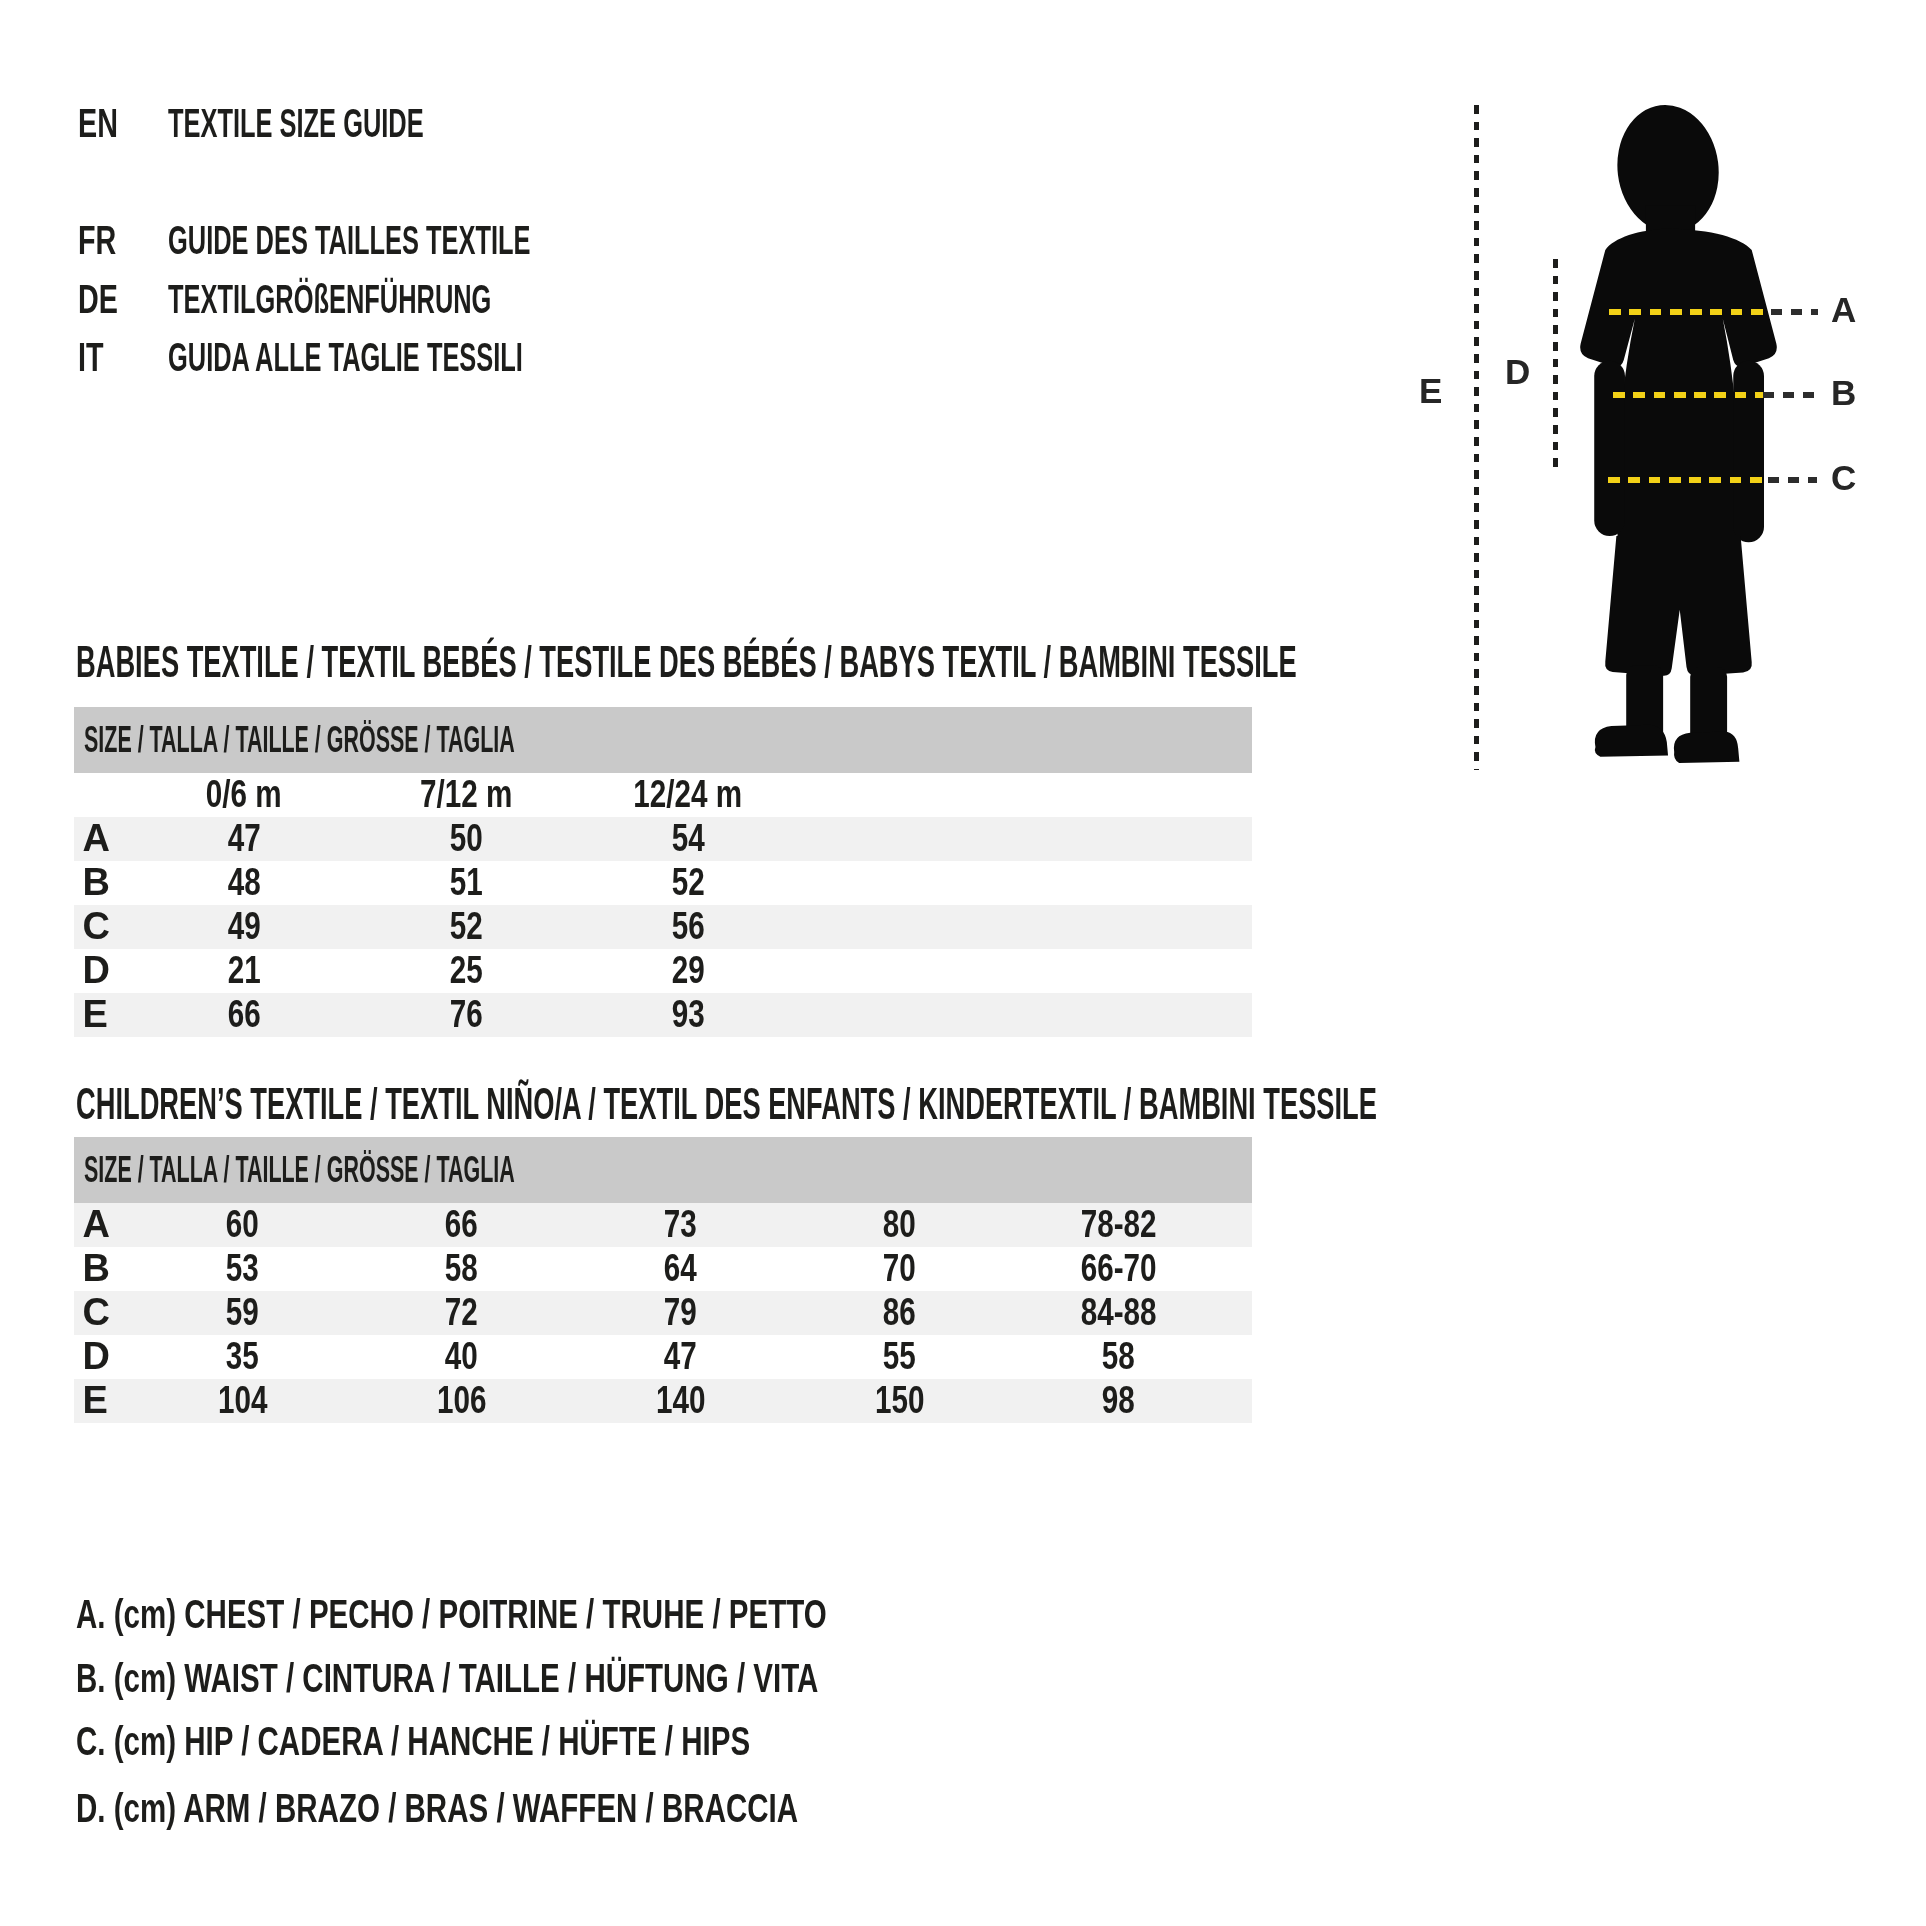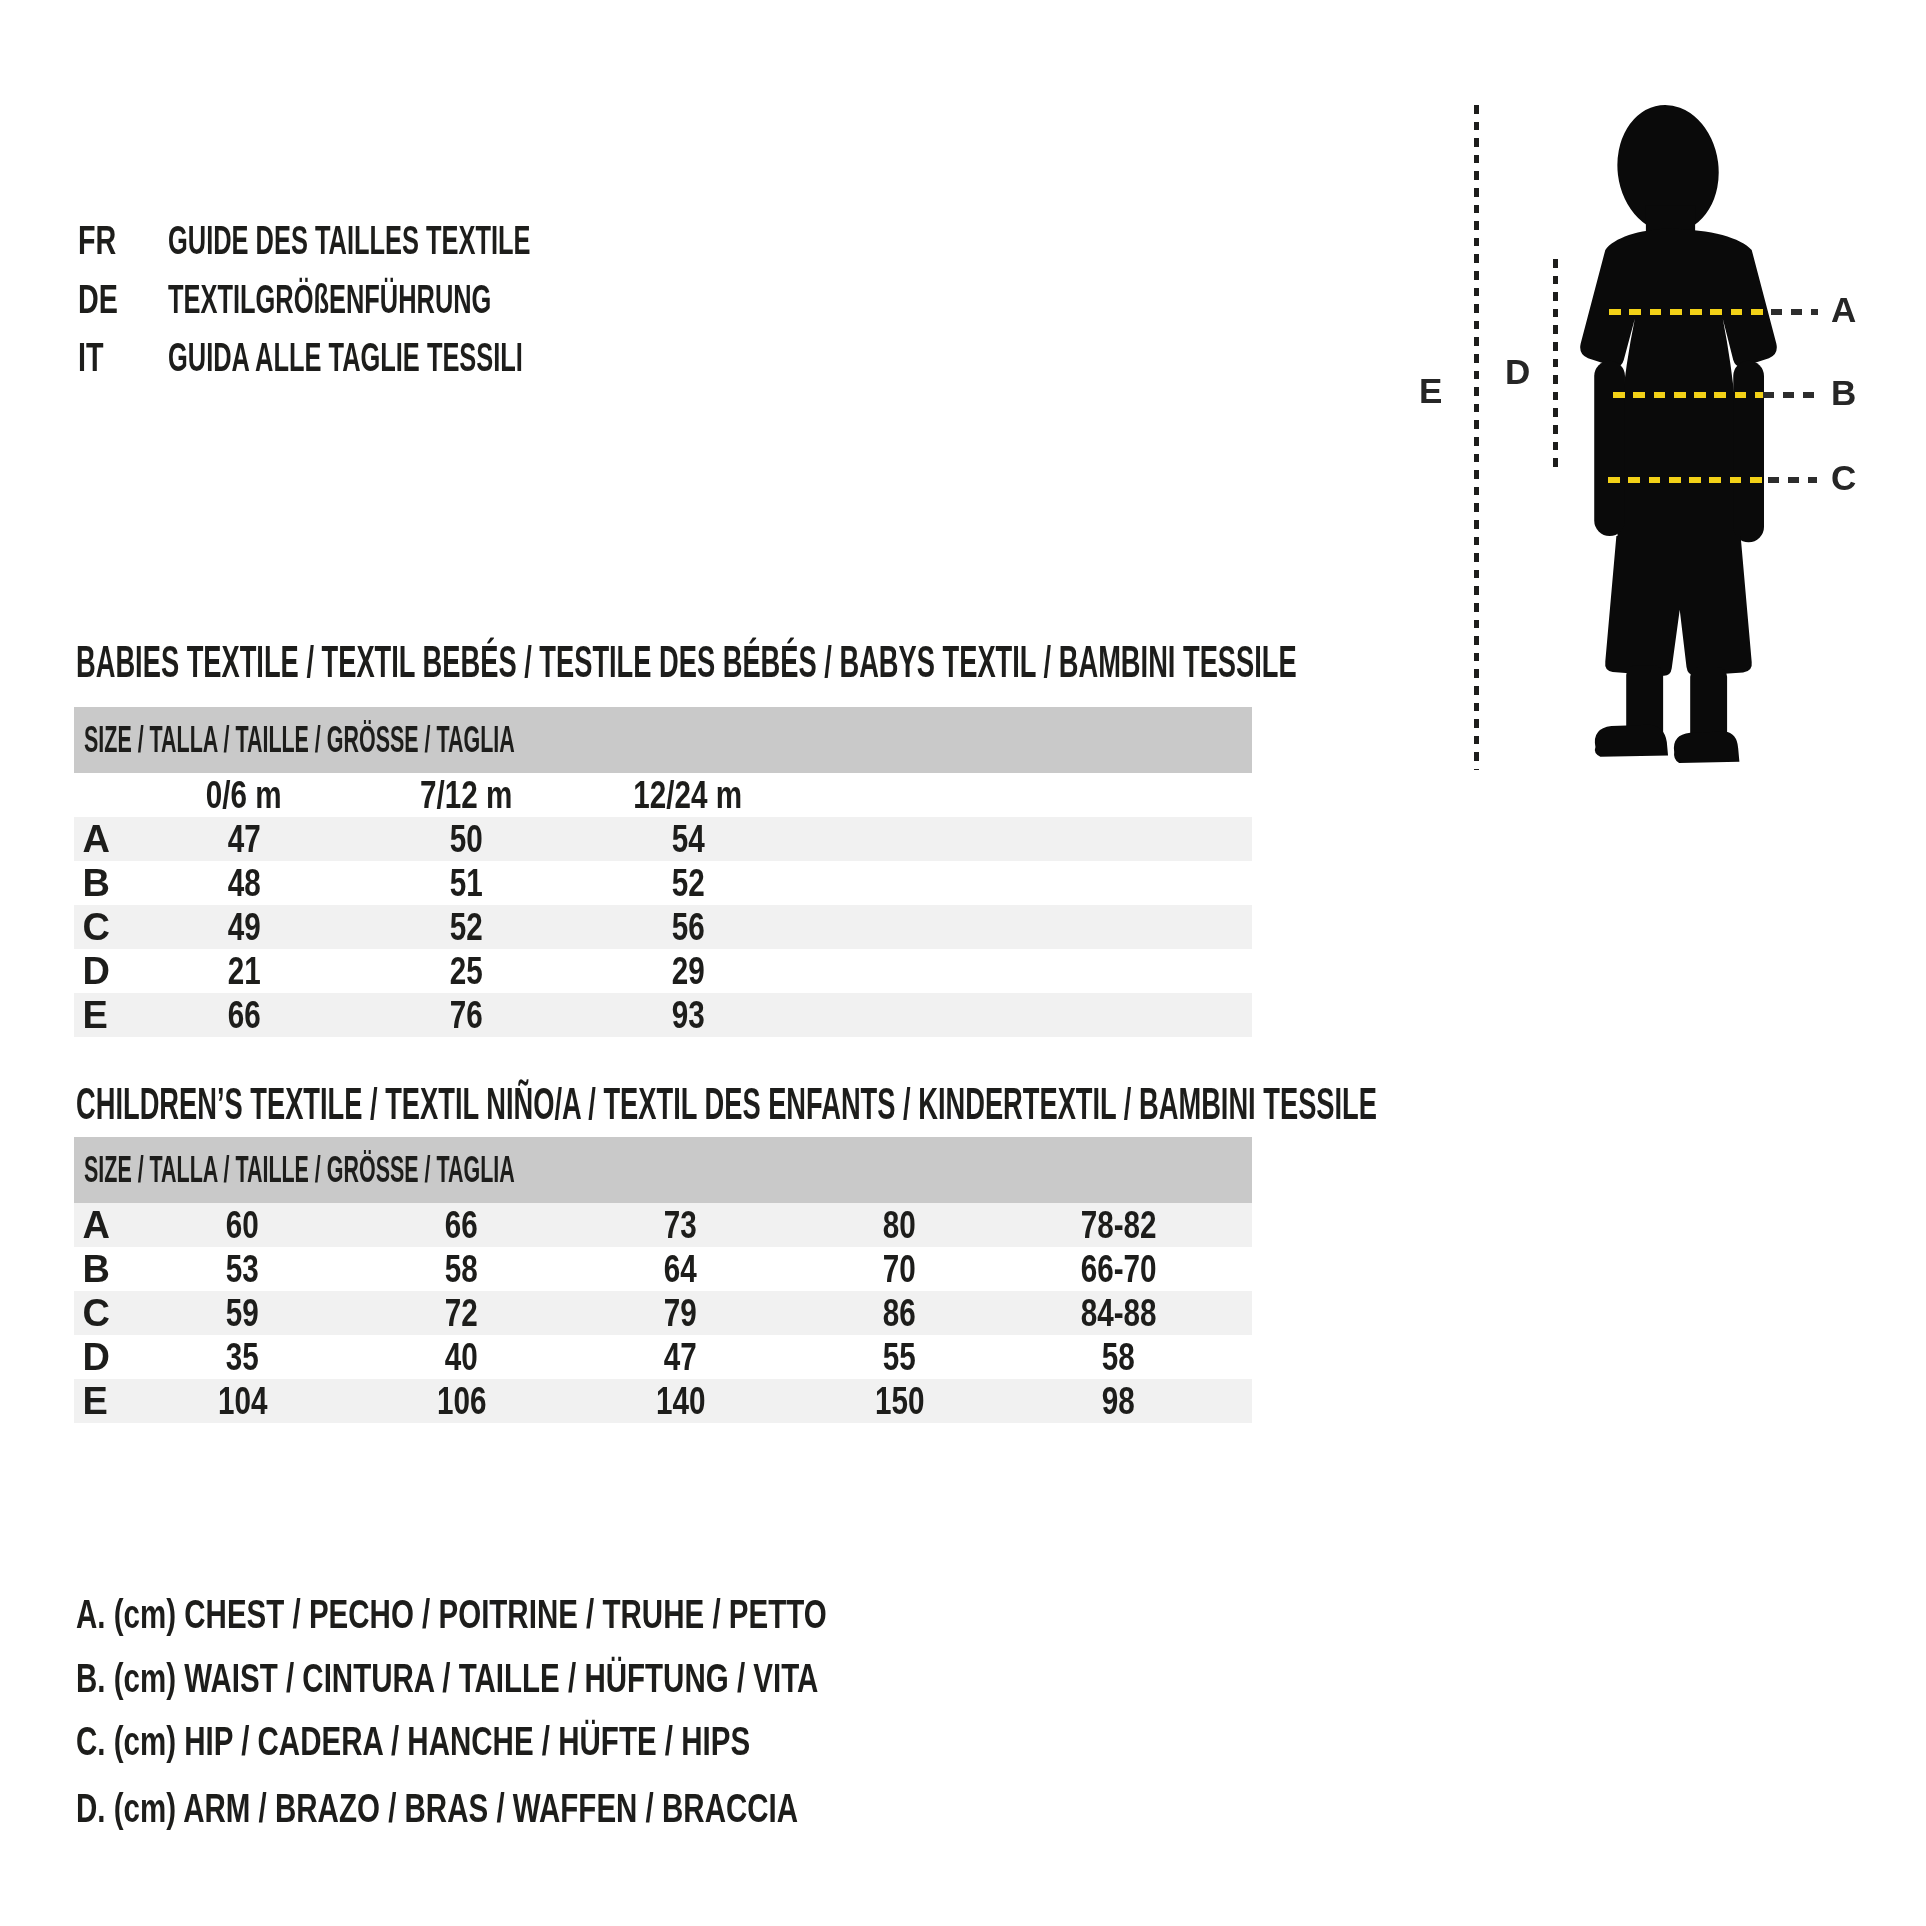--- a/index.html
+++ b/index.html
@@ -16,41 +16,45 @@
   .cz{display:inline-block;white-space:nowrap;transform:scaleX(.62);transform-origin:0 50%;font-weight:700;letter-spacing:0;}
   .czc{display:inline-block;white-space:nowrap;transform:scaleX(.78);transform-origin:50% 50%;font-weight:700;}
   
   .lang-row{position:absolute;left:78px;height:44px;display:flex;align-items:center;font-size:41px;}
   .lang-code{width:90px;flex:0 0 90px;}
   
   .section-h{position:absolute;left:76px;font-size:44px;line-height:47px;}
   
   .tbl{position:absolute;left:74px;width:1178px;}
   .tbl-head{height:66px;background:#c9c9c9;display:flex;align-items:center;padding-left:10px;box-sizing:border-box;font-size:37px;}
-  .tbl-cols,.tbl-row{height:44px;display:flex;align-items:center;font-size:38px;}
+  .tbl-cols,.tbl-row{height:44px;display:flex;font-size:38px;}
   .tbl-row.stripe{background:#f1f1f1;}
   .cell{text-align:center;}
   .cell.lbl{width:59px;flex:0 0 59px;text-align:left;padding-left:8.6px;box-sizing:border-box;font-weight:700;}
   .babies-tbl .cell.val{width:222px;flex:0 0 222px;}
   .children-tbl .cell.val{width:219px;flex:0 0 219px;}
   
   .legend-row{position:absolute;left:76px;height:42px;display:flex;align-items:center;font-size:41px;}
   .legend-row .cz{transform:scaleX(.72);}
   
   .vdots{position:absolute;width:5px;background:repeating-linear-gradient(to bottom,#1d1d1b 0 8.6px,transparent 8.6px 16.6px);}
   .hdash-y{position:absolute;height:5.5px;background:repeating-linear-gradient(to right,#f2d117 0 11.7px,transparent 11.7px 20.3px);}
   .hdash-d{position:absolute;height:5.5px;background:repeating-linear-gradient(to right,#2d2d2d 0 11px,transparent 11px 20px);}
   .fig-label{position:absolute;font-size:35px;font-weight:700;line-height:35px;color:#262626;}
   svg{display:block;}
 </style>
 </head>
 <body>
 
 <div id="page">
 
+  <div class="lang-row" style="top:101px">
+    <span class="lang-code"><span class="cz" style="transform:scaleX(.7)">EN</span></span>
+    <span class="cz">TEXTILE SIZE GUIDE</span>
+  </div>
   <div class="lang-row" style="top:218px">
     <span class="lang-code"><span class="cz" style="transform:scaleX(.7)">FR</span></span>
     <span class="cz">GUIDE DES TAILLES TEXTILE</span>
   </div>
   <div class="lang-row" style="top:277px">
     <span class="lang-code"><span class="cz" style="transform:scaleX(.7)">DE</span></span>
     <span class="cz">TEXTILGRÖßENFÜHRUNG</span>
   </div>
   <div class="lang-row" style="top:335px">
     <span class="lang-code"><span class="cz" style="transform:scaleX(.7)">IT</span></span>

